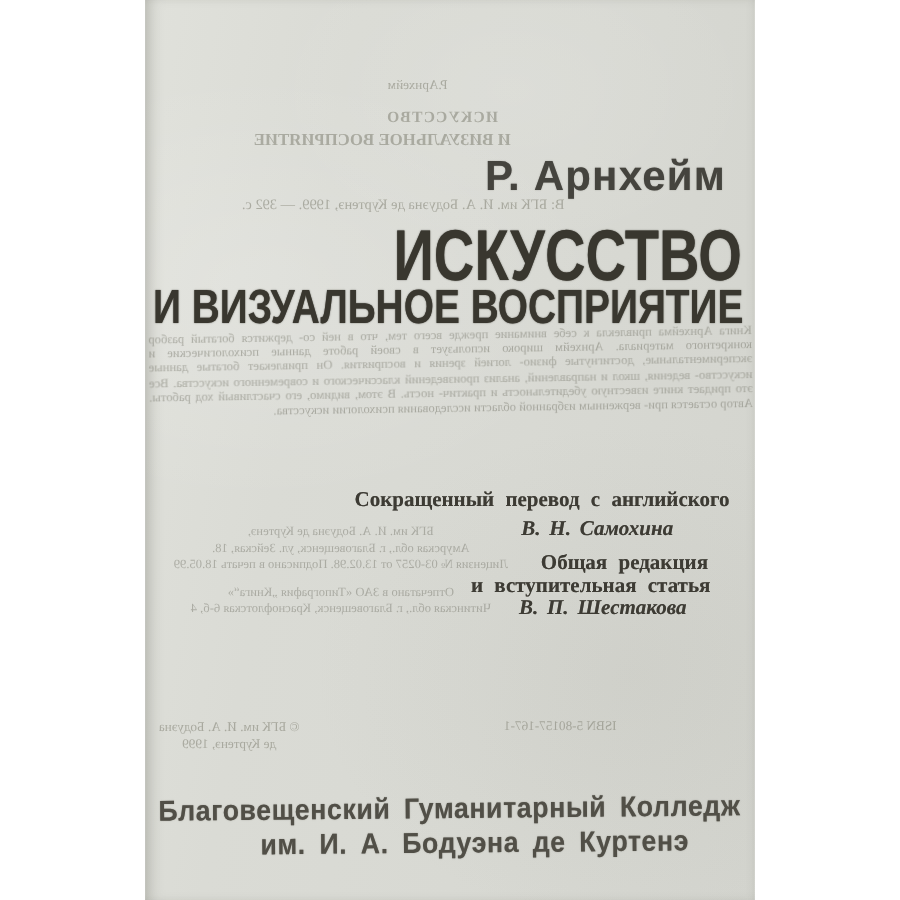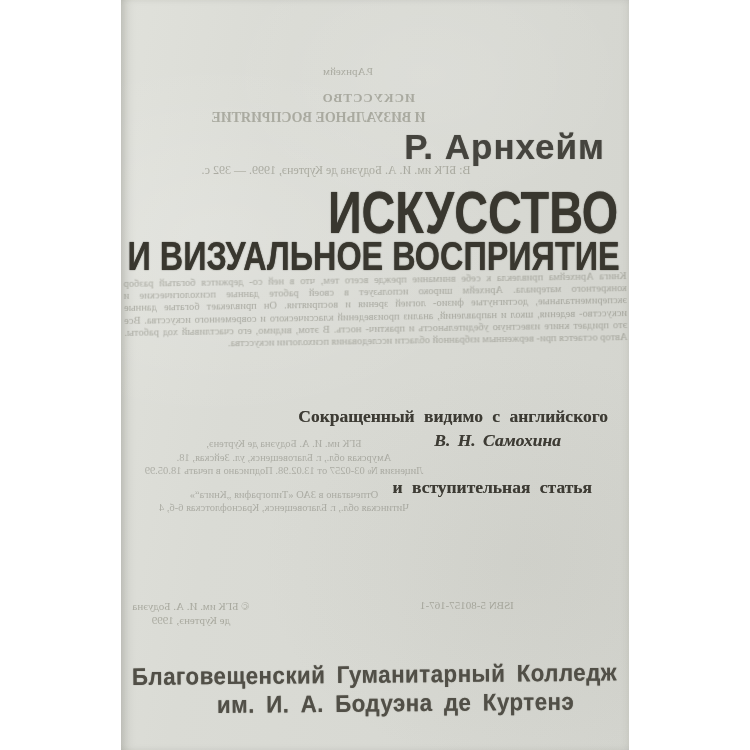--- a/index.html
+++ b/index.html
@@ -97,23 +97,25 @@
   </div>
 
   <div class="el bpub">
     <div>БГК им. И. А. Бодуэна де Куртенэ,</div>
     <div>Амурская обл., г. Благовещенск, ул. Зейская, 18.</div>
     <div>Лицензия № 03-0257 от 13.02.98. Подписано в печать 18.05.99</div>
     <div class="gap">Отпечатано в ЗАО «Типография „Книга“»</div>
     <div>Читинская обл., г. Благовещенск, Краснофлотская 6-б, 4</div>
   </div>
 
-  <div class="el credit b" style="right:21px;top:406px;">Сокращенный видимо с английского</div>
+  <div class="el credit b" style="right:21px;top:406px;">Сокращенный перевод с английского</div>
   <div class="el credit i" style="right:68px;top:430px;">В. Н. Самохина</div>
+  <div class="el credit b" style="right:39px;top:458px;">Общая редакция</div>
   <div class="el credit b" style="right:37px;top:477px;text-align:right;">и вступительная статья</div>
+  <div class="el credit i" style="right:57px;top:496px;">В. П. Шестакова</div>
 
   <div class="el bleed" style="left:299px;top:599px;font-size:11px;">ISBN 5-80157-167-1</div>
   <div class="el bleed center" style="left:2px;top:599px;width:136px;font-size:11px;line-height:14px;white-space:normal;">
     <div>© БГК им. И. А. Бодуэна</div>
     <div>де Куртенэ, 1999</div>
   </div>
 
   <div class="el stampline" style="left:11px;top:663px;">Благовещенский Гуманитарный Колледж</div>
   <div class="el stampline" style="left:96px;top:691px;">им. И. А. Бодуэна де Куртенэ</div>
 

